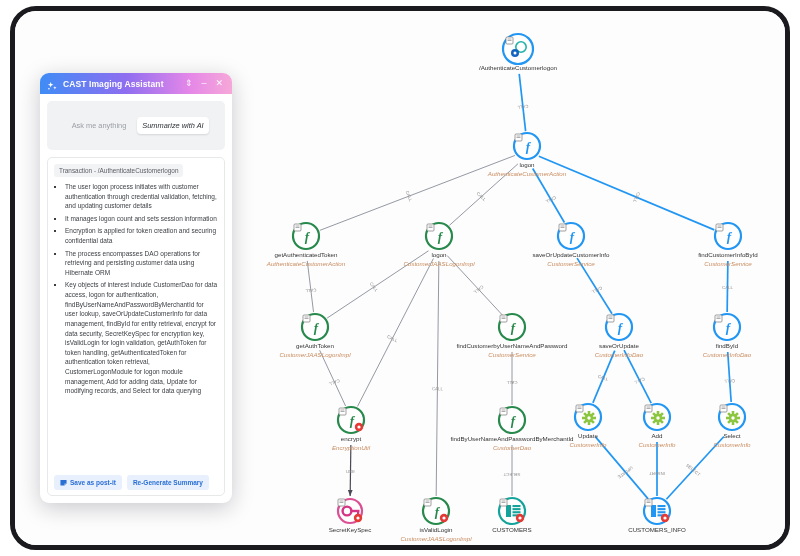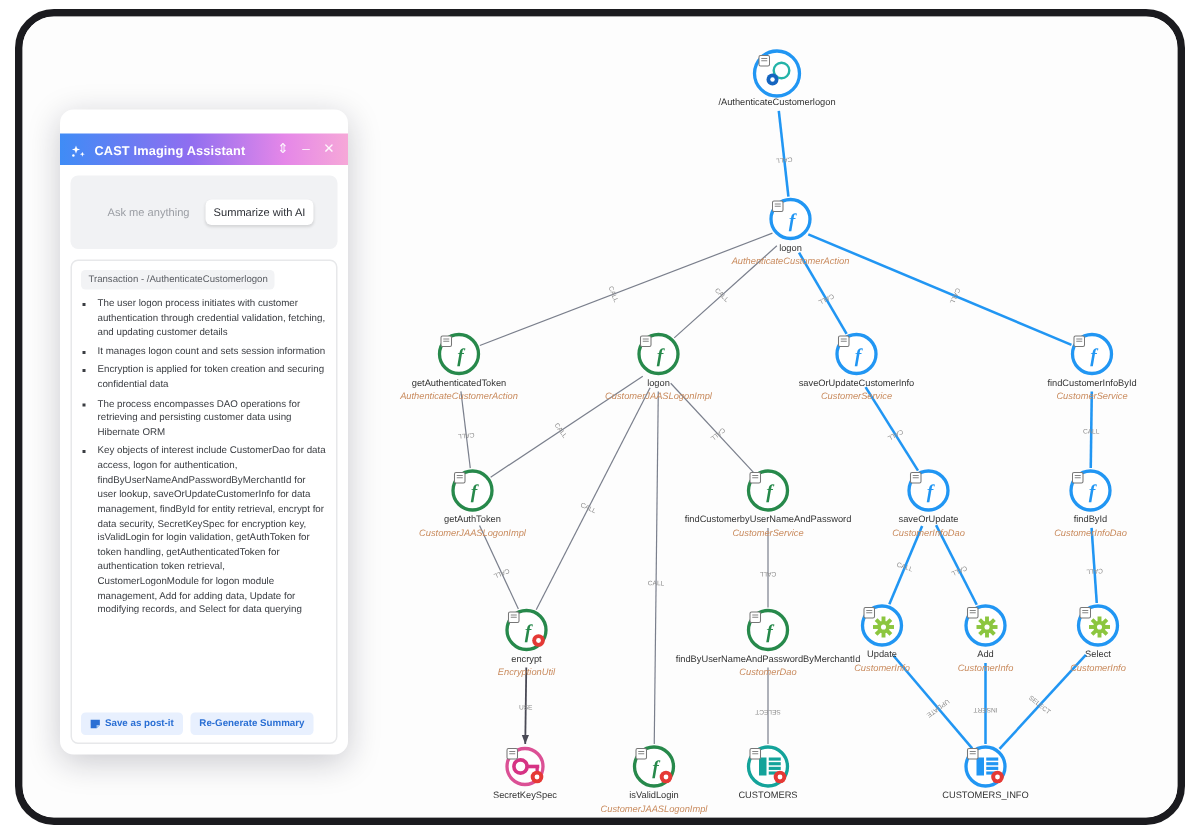--- a/index.html
+++ b/index.html
@@ -28,29 +28,29 @@
   
   #assistant-panel{
     position:absolute;left:25px;top:62px;width:192px;height:430px;
     background:#ffffff;border-radius:9px;
     box-shadow:0 5px 22px rgba(20,20,40,.22);
     display:flex;flex-direction:column;overflow:hidden;
   }
   #panel-header{
     height:21px;flex:0 0 21px;
     background:linear-gradient(90deg,#3f8cf6 0%,#8f6ef0 45%,#e587e8 78%,#f6a8d8 100%);
-    display:flex;align-items:center;padding:0 7px;gap:5px;color:#fff;margin-top:16px;
+    display:flex;align-items:center;padding:0 7px;gap:5px;color:#fff;
   }
   #panel-title{font-size:8.5px;font-weight:bold;letter-spacing:.1px;flex:1;}
   .hdr-btn{font-size:9px;line-height:1;color:#ffffff;opacity:.92;cursor:pointer;padding:0 2px;}
   .sparkle{width:11px;height:11px;display:block;}
 
   #tabs{display:flex;margin:7px 7px 0 7px;background:#f1f2f4;border-radius:5px;padding:16px;gap:2px;}
   .tab{flex:1;text-align:center;font-size:7.4px;padding:4px 0;border-radius:4px;color:#9a9da3;cursor:pointer;}
-  .tab.active{background:#ffffff;color:#2c2f35;box-shadow:0 1px 2px rgba(0,0,0,.12);}
+  .tab.active{background:#ffffff;color:#2c2f35;box-shadow:0 1px 2px rgba(0,0,0,.12);font-style:italic;}
 
   #panel-body{flex:1;margin:7px;border:1px solid #e7e8ea;border-radius:5px;padding:6px 6px 5px 6px;
     display:flex;flex-direction:column;overflow:hidden;background:#fff;}
   #transaction-chip{
     align-self:flex-start;background:#f2f3f5;border-radius:3px;
     font-size:6.4px;color:#5a5d63;padding:3px 5px;margin-bottom:5px;
   }
   #summary-list{margin:0;padding-left:11px;list-style:square;flex:1;overflow:hidden;}
   #summary-list li{font-size:6.5px;line-height:1.48;color:#3a3d42;margin-bottom:3px;}
   #panel-actions{display:flex;gap:5px;margin-top:4px;}

